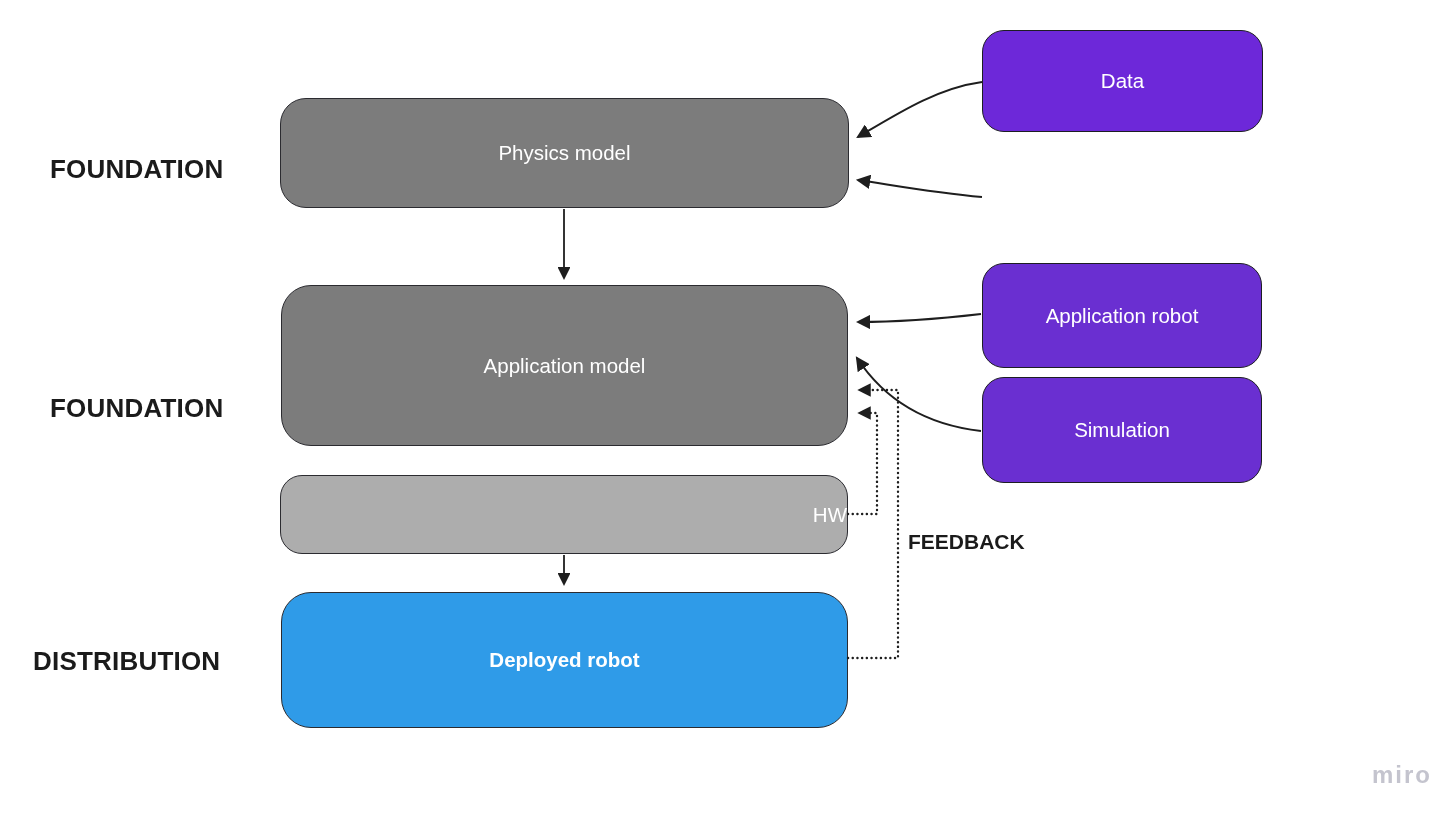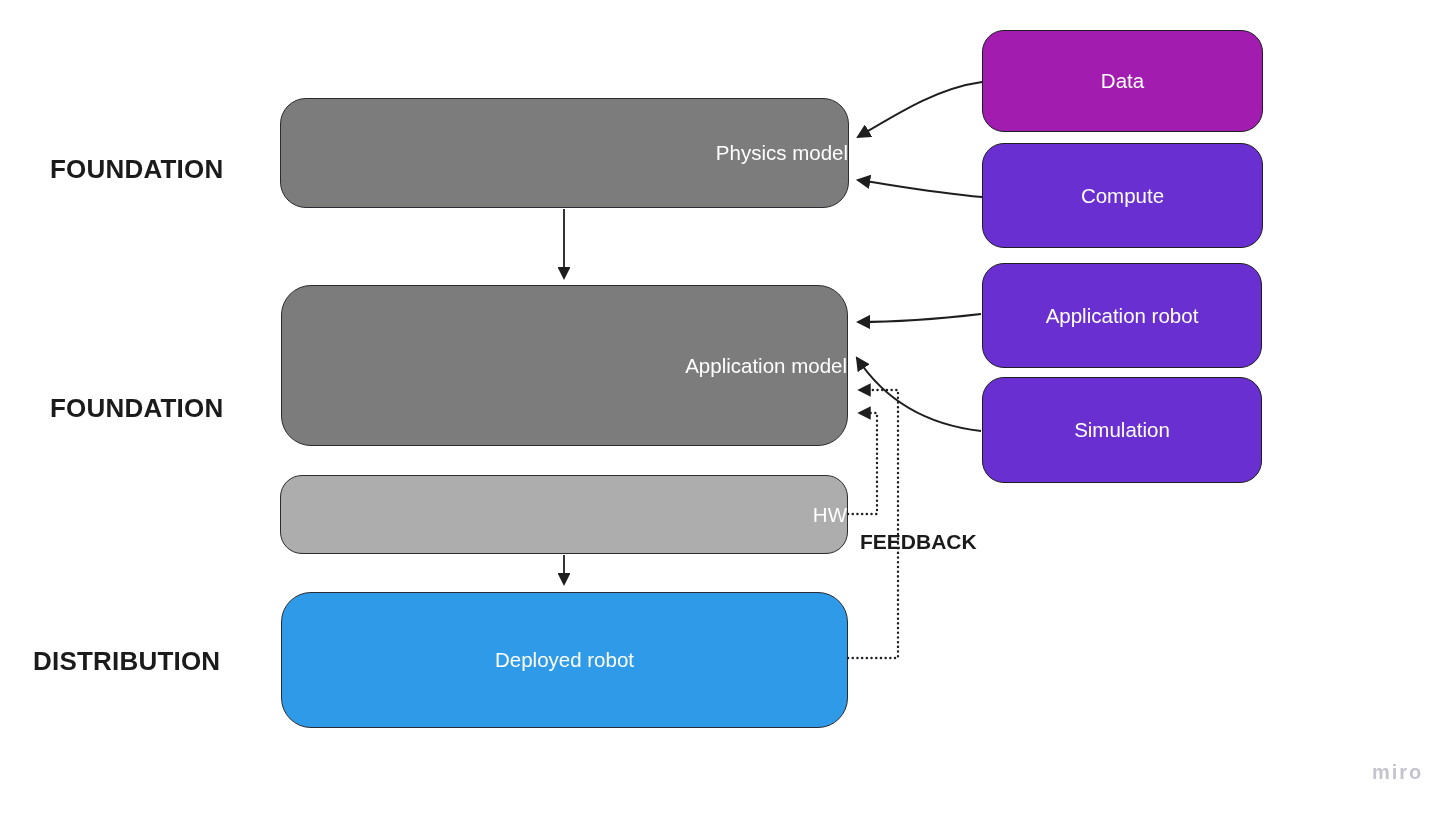--- a/index.html
+++ b/index.html
@@ -12,59 +12,59 @@
   }
   .node{
     position:absolute;
     display:flex;align-items:center;justify-content:center;
     color:#ffffff;
     font-size:20.5px;
     border:1.6px solid #2b2b30;
     box-sizing:border-box;
     text-align:center;
   }
-  .node--gray{background:#7c7c7c;justify-content:flex-end;}
+  .node--gray{background:#7c7c7c;}
   .node--lightgray{background:#adadad;justify-content:flex-end;}
   .node--blue{background:#2f9be8;}
   .node--purple{background:#6a2fd1;border-color:#1d1d24;}
   .rowlabel{
     position:absolute;
     color:#1b1b1b;
     font-size:26px;
     font-weight:700;
     letter-spacing:0.2px;
     line-height:24px;
     white-space:nowrap;
   }
   .feedback-label{
     position:absolute;
-    left:860px;top:530px;
+    left:908px;top:530px;
     color:#1b1b1b;
     font-size:21px;
     font-weight:700;
     line-height:24px;
     white-space:nowrap;
   }
   .watermark{
     position:absolute;
     left:1372px;top:761px;
     color:#c4c4ce;
-    font-size:20px;
+    font-size:24px;
     font-weight:600;
     letter-spacing:2px;
   }
   #arrows{
     position:absolute;left:0;top:0;
     pointer-events:none;
   }
   
   #physics-box      {left:280px;top:98px; width:569px;height:110px;border-radius:26px;}
   #appmodel-box     {left:281px;top:285px;width:567px;height:161px;border-radius:30px;}
   #hw-box           {left:280px;top:475px;width:568px;height:79px; border-radius:22px;}
-  #robot-box        {left:281px;top:592px;width:567px;height:136px;border-radius:30px;}
+  #robot-box        {left:281px;top:592px;width:567px;height:136px;border-radius:30px;font-weight:bold;}
   #data-box         {left:982px;top:30px; width:281px;height:102px;border-radius:22px;}
   #compute-box      {left:982px;top:143px;width:281px;height:105px;border-radius:22px;}
   #appdata-box      {left:982px;top:263px;width:280px;height:105px;border-radius:22px;}
   #simulation-box   {left:982px;top:377px;width:280px;height:106px;border-radius:22px;align-items:center;}
   #label-foundation  {left:50px;top:157px;}
   #label-application {left:50px;top:396px;}
   #label-distribution{left:33px;top:649px;}
 </style>
 </head>
 <body>
@@ -84,27 +84,24 @@
   </div>
 
   <div class="node node--lightgray" id="hw-box" style="background-color: rgb(173, 173, 173);">
     <span>HW</span>
   </div>
 
   <div class="node node--blue" id="robot-box" style="background-color: rgb(47, 155, 232);">
     <span>Deployed robot</span>
   </div>
 
-  <div class="node node--purple" id="data-box" style="background-color: #a21caf;">
+  <div class="node node--purple" id="data-box" style="background-color: #6d28d9;">
     <span>Data</span>
   </div>
 
-  <div class="node node--purple" id="compute-box" style="background-color: rgb(106, 47, 209);">
-    <span>Compute</span>
-  </div>
 
   <div class="node node--purple" id="appdata-box" style="background-color: rgb(106, 47, 209);">
     <span>Application robot</span>
   </div>
 
   <div class="node node--purple" id="simulation-box" style="background-color: rgb(106, 47, 209);">
     <span>Simulation</span>
   </div>
 
   <div class="feedback-label">FEEDBACK</div>

